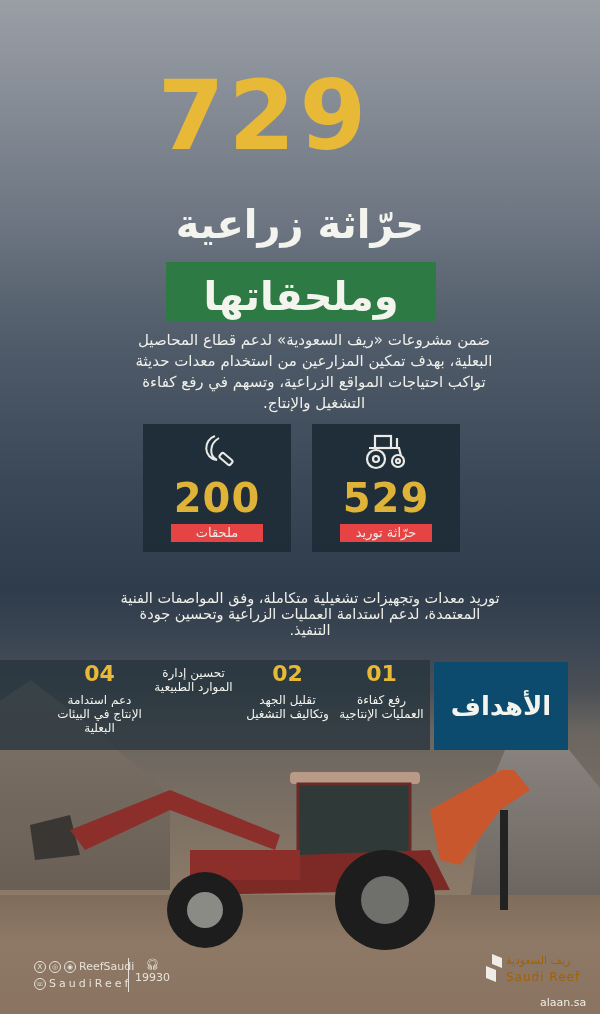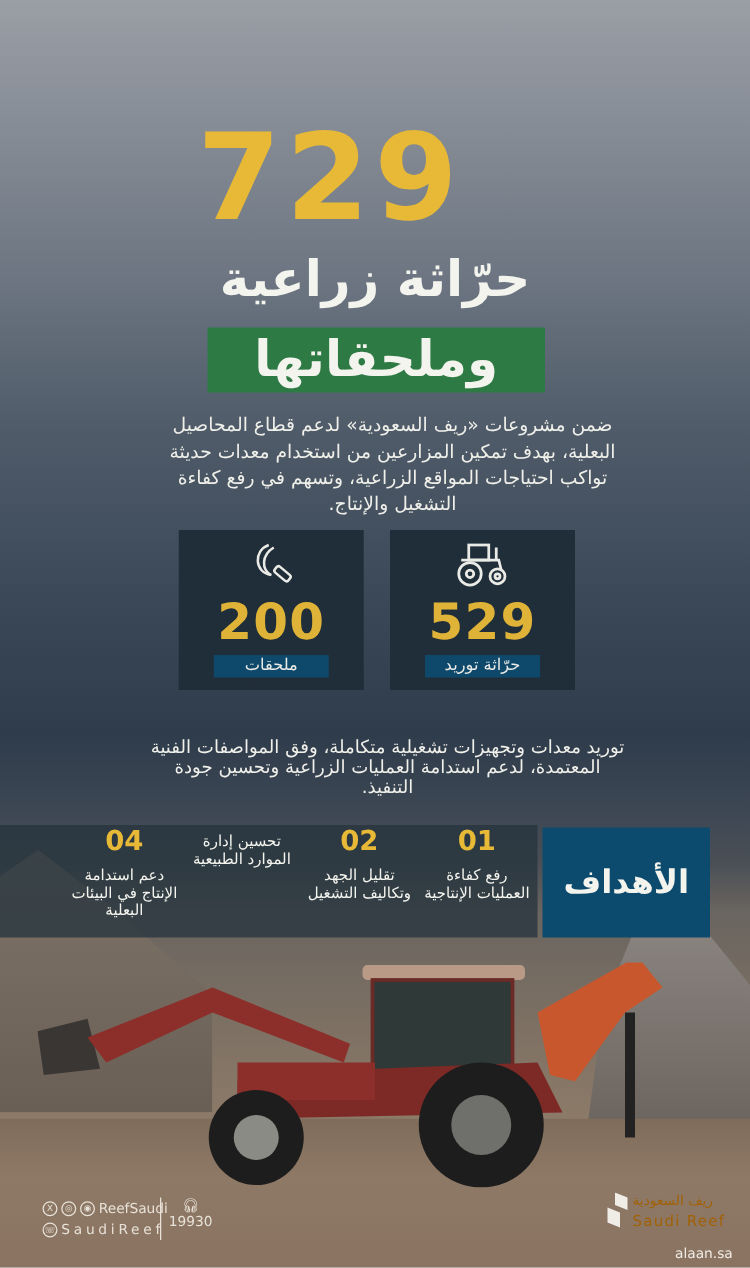--- a/index.html
+++ b/index.html
@@ -2,31 +2,31 @@
 <html><head>
 <meta charset="utf-8">
 <style>
   html,body{margin:0;padding:0;}
   body{width:600px;height:1014px;position:relative;overflow:hidden;
     font-family:"DejaVu Sans",sans-serif;
     background:linear-gradient(180deg,#9a9fa6 0%,#8a9099 8%,#6c7581 22%,#4f5b69 34%,#3a4756 48%,#2f3c4b 58%,#3d4754 64%,#4a4f55 68%,#6a6560 72%,#7b6f63 80%,#8c7a68 88%,#937e69 100%);}
   .abs{position:absolute;}
   .rtl{direction:rtl;}
   
-  .hero-num{left:0;width:528px;top:92px;text-align:center;color:#e8b936;font-weight:900;font-size:96px;letter-spacing:4px;line-height:100px;font-family:"DejaVu Sans",sans-serif;}
+  .hero-num{left:0;width:528px;top:66px;text-align:center;color:#e8b936;font-weight:900;font-size:96px;letter-spacing:4px;line-height:100px;font-family:"DejaVu Sans",sans-serif;}
   .hero-sub{left:0;width:600px;top:198px;text-align:center;color:#f4f4ee;font-weight:bold;font-size:40px;line-height:52px;}
-  .hero-box{left:166px;top:262px;width:270px;height:52px;background:#2e7a45;display:flex;align-items:flex-end;justify-content:center;}
+  .hero-box{left:166px;top:262px;width:270px;height:60px;background:#2e7a45;display:flex;align-items:flex-end;justify-content:center;}
   .hero-box span{color:#f4f4ee;font-size:40px;font-weight:bold;line-height:52px;}
   
   .para{left:124px;width:380px;top:330px;text-align:center;color:#f0f0ea;font-size:15px;line-height:21px;}
   
   .card{top:424px;width:148px;height:128px;background:#1f2d38;opacity:0.95;}
   .card .icon{position:absolute;left:0;width:100%;top:8px;height:40px;display:flex;justify-content:center;}
   .card .num{position:absolute;left:0;width:100%;top:52px;text-align:center;color:#e8b936;font-size:40px;font-weight:900;line-height:44px;letter-spacing:1px;}
-  .card .lbl{position:absolute;left:28px;right:28px;top:100px;height:18px;background:#0c4a6e;color:#f4f4ee;font-size:13px;line-height:18px;text-align:center;}
+  .card .lbl{position:absolute;left:28px;right:28px;top:100px;height:18px;background:#ef4444;color:#f4f4ee;font-size:13px;line-height:18px;text-align:center;}
   .para2{left:120px;width:380px;top:590px;text-align:center;color:#f0f0ea;font-size:14.5px;line-height:16px;}
   
   .goals{left:0;top:660px;width:430px;height:90px;background:rgba(38,52,62,0.78);}
   .goal{position:absolute;top:0;width:95px;height:90px;text-align:center;}
   .goal .gnum{color:#e8b936;font-weight:900;font-size:22px;line-height:26px;margin-top:1px;}
   .goal .gtxt{color:#f4f4ee;font-size:12px;line-height:14px;margin-top:6px;}
   .goals-title{left:434px;top:662px;width:134px;height:88px;background:#0c4a6e;display:flex;align-items:center;justify-content:center;}
   .goals-title span{color:#f4f4ee;font-size:26px;font-weight:bold;}
   
   .mountain-l{left:0;top:680px;width:170px;height:210px;background:linear-gradient(180deg,#7e7468,#6a5f55);clip-path:polygon(0 10%,18% 0,50% 20%,100% 55%,100% 100%,0 100%);}

